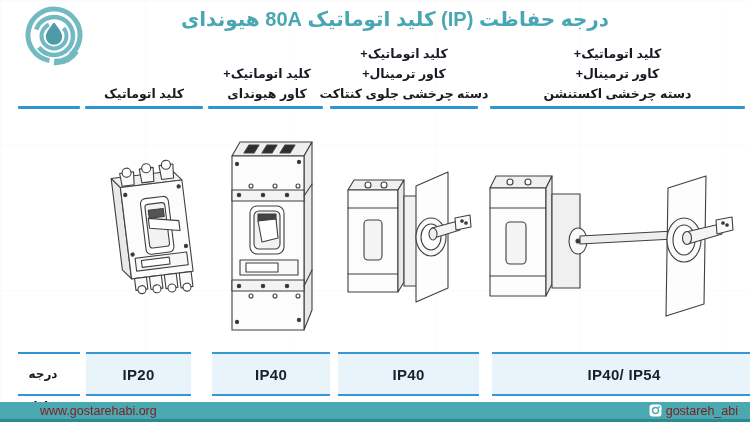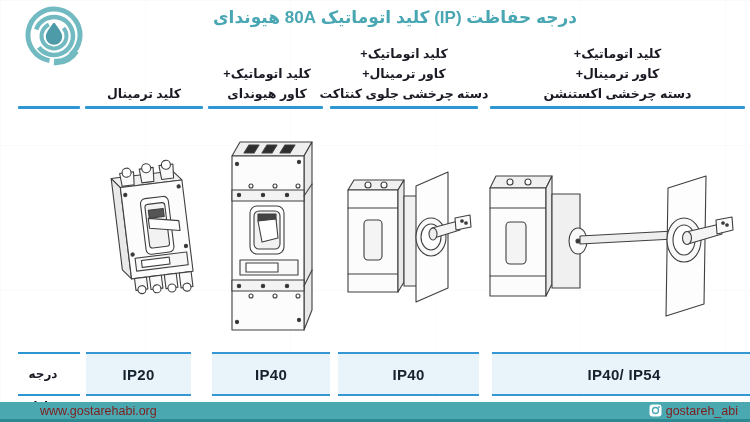--- a/index.html
+++ b/index.html
@@ -16,21 +16,21 @@
   }
   .abs { position:absolute; }
 
   
   .logo-wrap { left:14px; top:5px; width:80px; text-align:center; }
   .logo-text { margin-top:1px; font-size:16px; font-weight:700; color:#58b0ba; direction:rtl; }
 
   
   .title {
     left:175px; top:7px; width:440px; text-align:center;
-    font-size:17px; font-weight:700; color:#49a7b3; direction:rtl;
+    font-size:20px; font-weight:700; color:#49a7b3; direction:rtl;
   }
 
   
   .col-head {
     top:38px; height:66px; display:flex; flex-direction:column;
     justify-content:flex-end; align-items:center;
     font-size:12.5px; font-weight:700; color:#1a1a24;
     direction:rtl; text-align:center; line-height:20px; white-space:nowrap;
   }
   .hline { top:106px; height:3px; background:#2e97d3; border-radius:1px; }
@@ -74,21 +74,21 @@
         <circle cx="36" cy="31" r="12.5" stroke-width="4" stroke-dasharray="62 16" transform="rotate(320 36 31)"></circle>
         <path d="M58,46 q-8,12 -22,11" stroke-width="6.5"></path>
       </g>
       <path d="M36,17 c-5,7.5 -8.2,10.5 -8.2,14.6 a8.2,8.2 0 0 0 16.4,0 c0,-4.1 -3.2,-7.1 -8.2,-14.6 z" fill="#4d9aa8"></path>
     </svg>
   </div>
 
   <div class="abs title">درجه حفاظت (IP) کلید اتوماتیک 80A هیوندای</div>
 
   <div class="abs col-head" style="left:85px;width:118px;">
-    <span>کلید ترمینال</span>
+    <span>کلید اتوماتیک</span>
   </div>
   <div class="abs col-head" style="left:208px;width:118px;">
     <span>کلید اتوماتیک+</span>
     <span>کاور هیوندای</span>
   </div>
   <div class="abs col-head" style="left:330px;width:148px;">
     <span>کلید اتوماتیک+</span>
     <span>کاور ترمینال+</span>
     <span>دسته چرخشی جلوی کنتاکت</span>
   </div>

